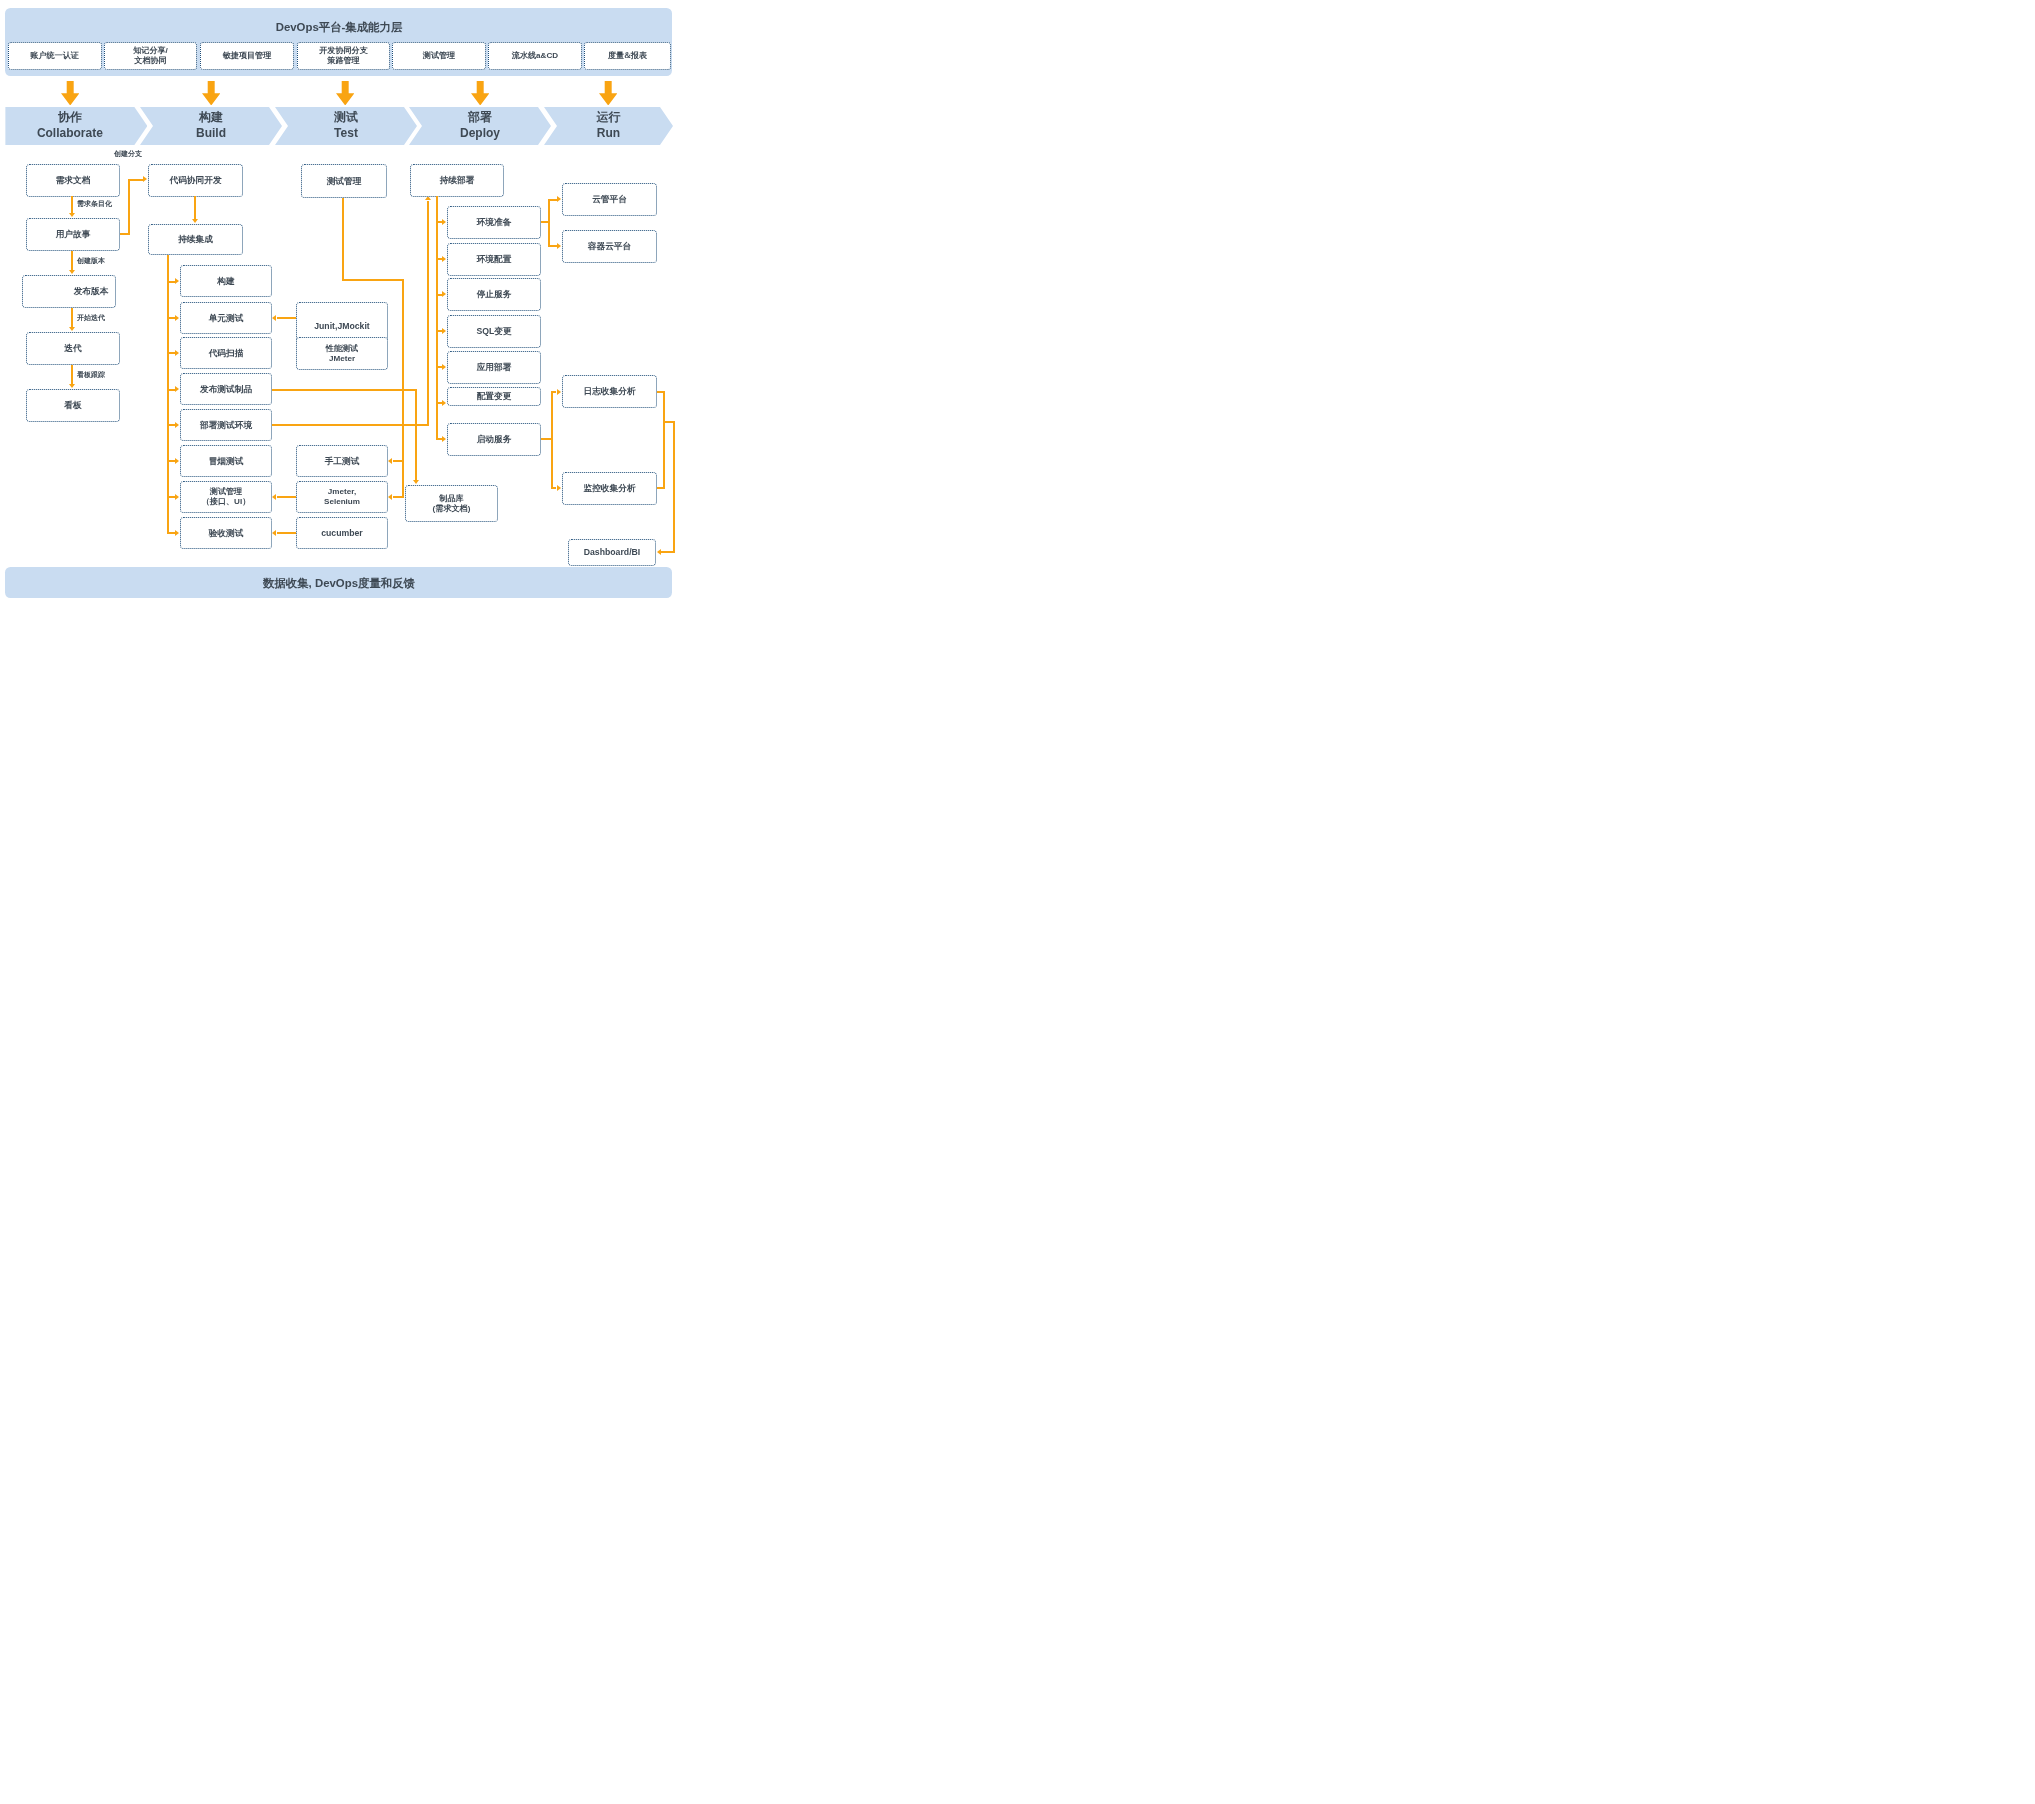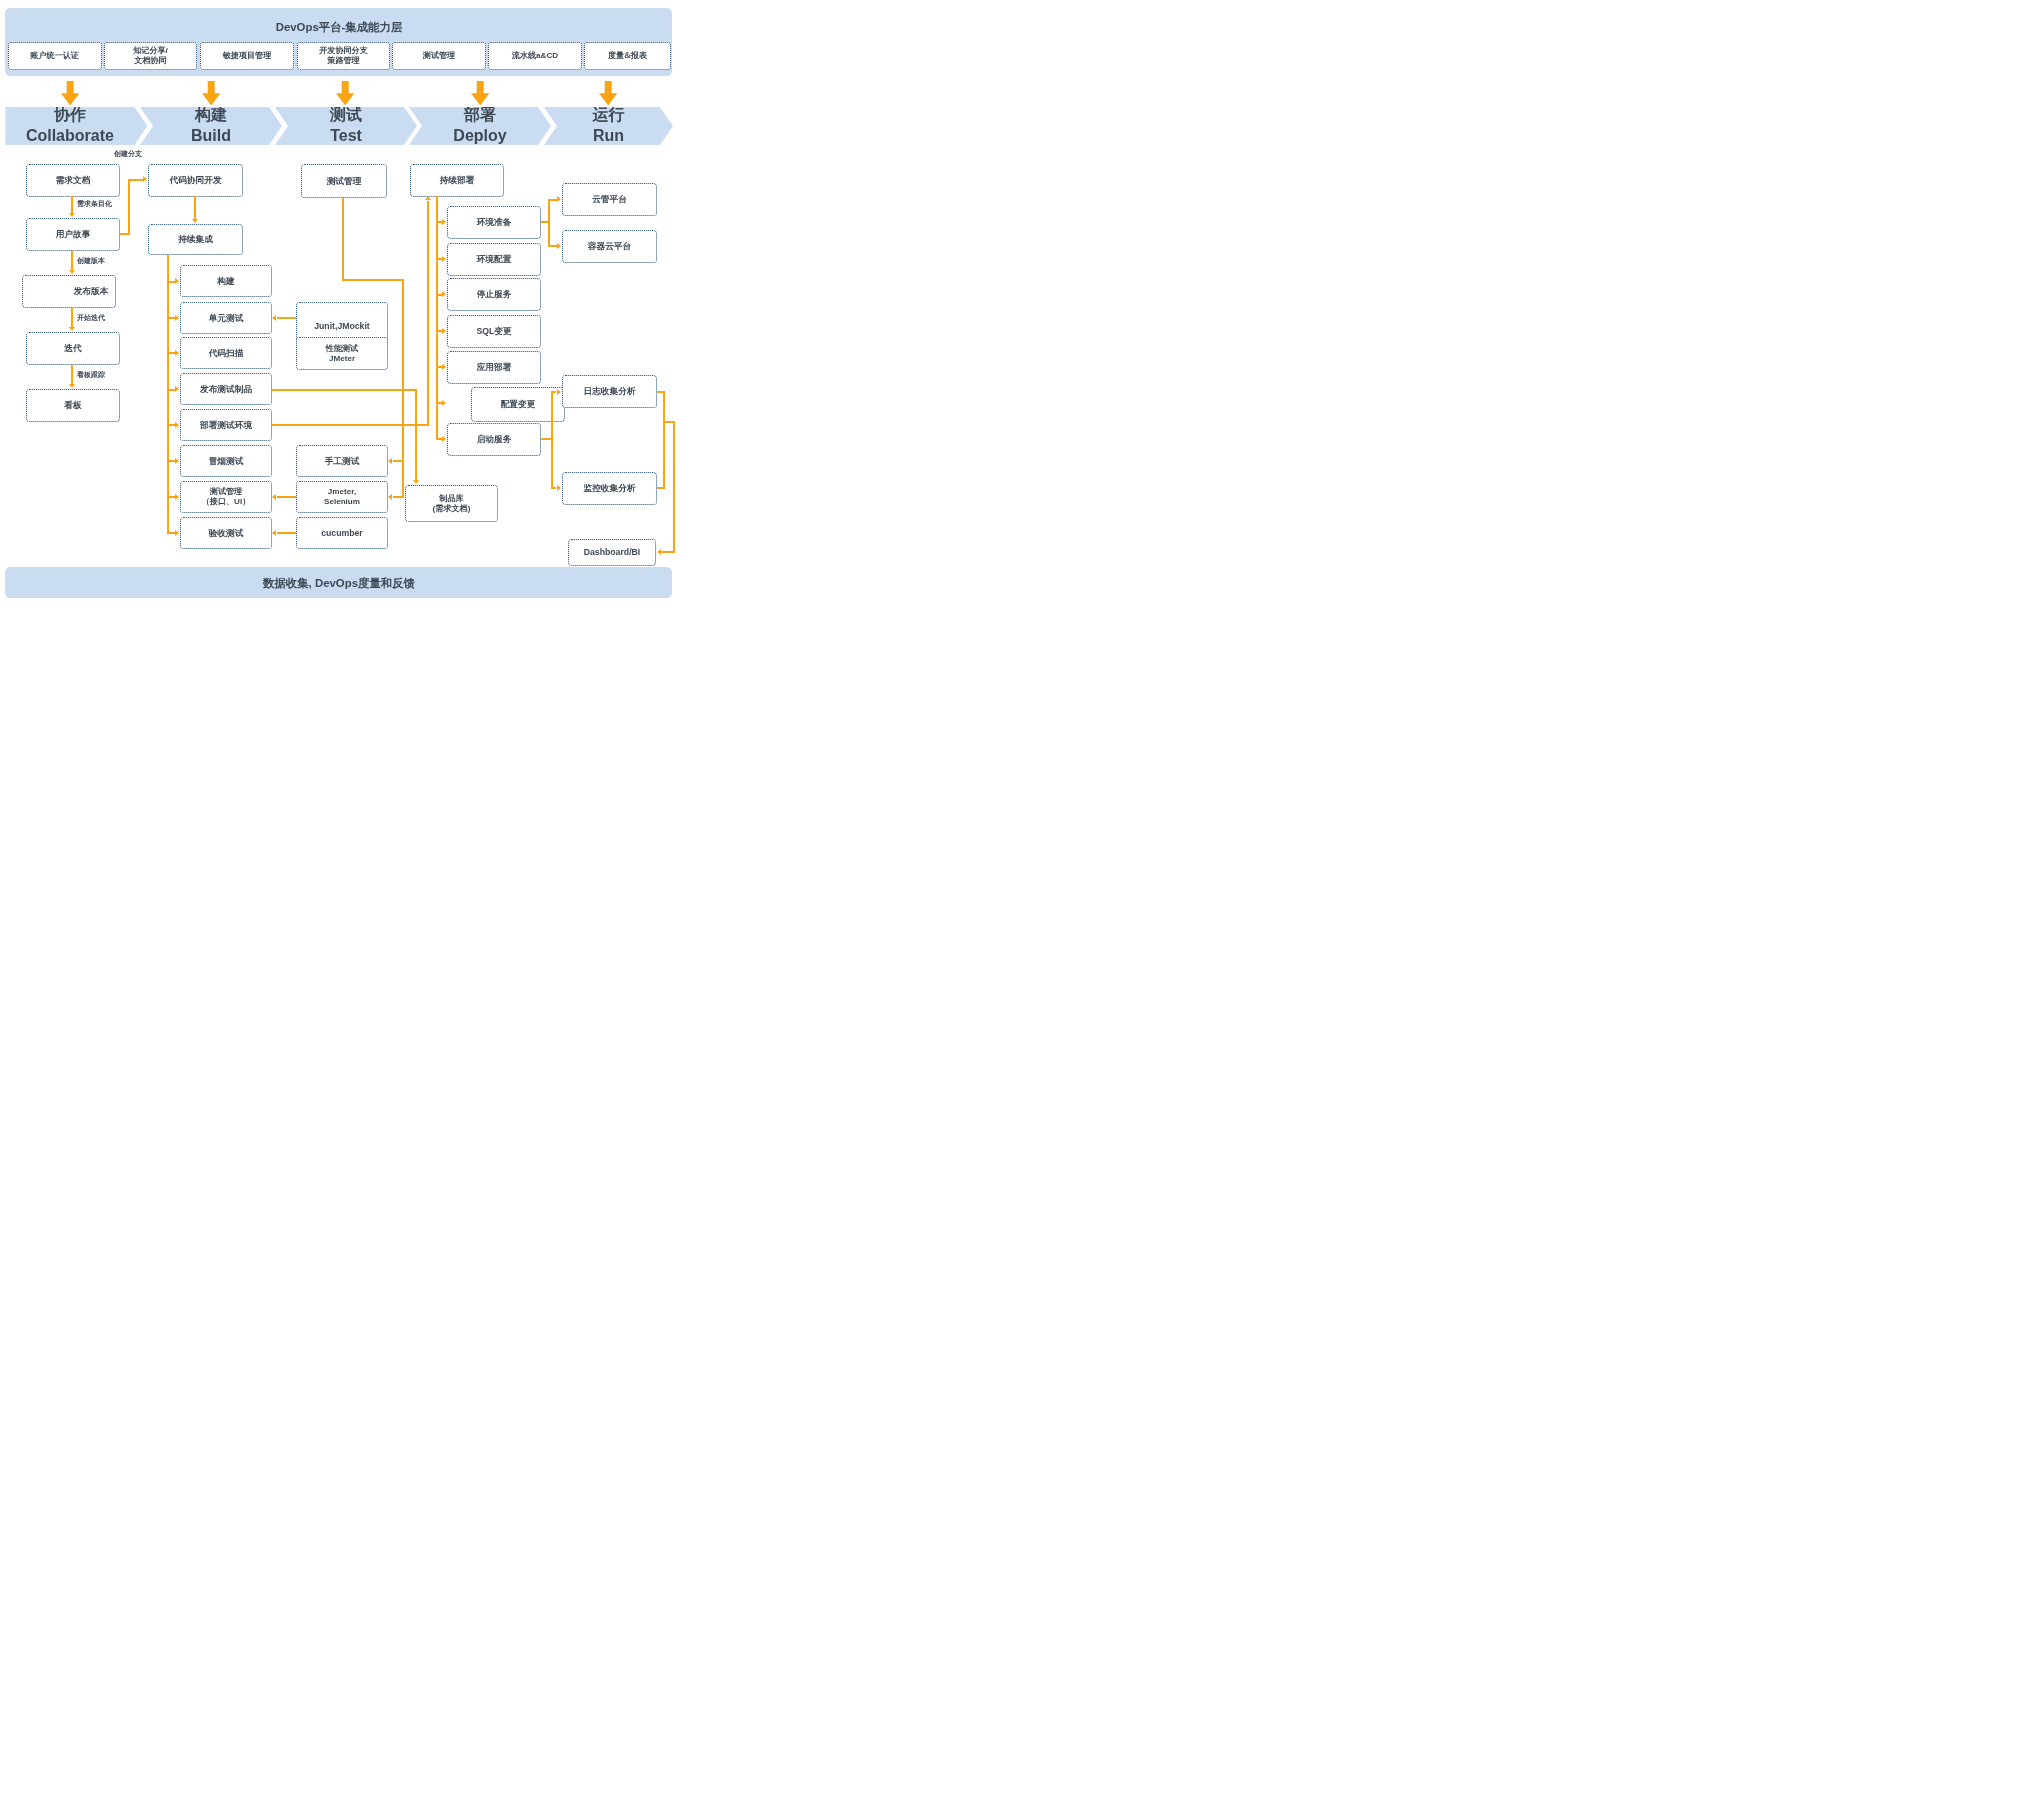--- a/index.html
+++ b/index.html
@@ -15,21 +15,21 @@
   .banner-title{position:absolute;width:100%;text-align:center;color:var(--ink);
                 font-weight:700;font-size:11.4px;}
   .box{position:absolute;background:#fff;border:1.1px dotted var(--navy);border-radius:3.8px;
        display:flex;flex-direction:column;align-items:center;justify-content:center;
        text-align:center;color:var(--ink);font-weight:700;font-size:8.7px;line-height:1.18;
        box-sizing:border-box;}
   .mod{font-size:8.1px;border-radius:3.3px;}
   .small{font-size:8.1px;}
   .chev{position:absolute;top:107px;height:38px;background:var(--blue);
         display:flex;flex-direction:column;align-items:center;justify-content:center;
-        color:var(--ink);font-weight:700;font-size:16px;line-height:1.3;box-sizing:border-box;}
+        color:var(--ink);font-weight:700;font-size:12px;line-height:1.3;box-sizing:border-box;}
   .chev.notch{clip-path:polygon(0 0,calc(100% - 13px) 0,100% 50%,calc(100% - 13px) 100%,0 100%,13px 50%);padding-left:13px;padding-right:13px;}
   .chev.first{clip-path:polygon(0 0,calc(100% - 13px) 0,100% 50%,calc(100% - 13px) 100%,0 100%);padding-right:13px;}
   .bigarrow{position:absolute;top:81px;width:18.4px;height:24.4px;background:var(--orange);
             clip-path:polygon(31% 0,69% 0,69% 50%,100% 50%,50% 100%,0 50%,31% 50%);}
   .hl{position:absolute;height:1.6px;background:var(--orange);}
   .vl{position:absolute;width:1.6px;background:var(--orange);}
   .ah{position:absolute;width:0;height:0;}
   .ah.r{border-left:4.9px solid var(--orange);border-top:3.3px solid transparent;border-bottom:3.3px solid transparent;}
   .ah.l{border-right:4.9px solid var(--orange);border-top:3.3px solid transparent;border-bottom:3.3px solid transparent;}
   .ah.d{border-top:4.9px solid var(--orange);border-left:3.3px solid transparent;border-right:3.3px solid transparent;}
@@ -257,21 +257,21 @@
     </div>
   <div class="box" style="left:447px;top:278px;width:94px;height:33px;">
       <span>停止服务</span>
     </div>
   <div class="box" style="left:447px;top:315px;width:94px;height:33px;">
       <span>SQL变更</span>
     </div>
   <div class="box" style="left:447px;top:351px;width:94px;height:33px;">
       <span>应用部署</span>
     </div>
-  <div class="box" style="left:447px;top:387px;width:94px;height:35px;margin-left:24px;">
+  <div class="box" style="left:447px;top:387px;width:94px;height:19px;">
       <span>配置变更</span>
     </div>
   <div class="box" style="left:447px;top:423px;width:94px;height:33px;">
       <span>启动服务</span>
     </div>
 
   <div class="box small" style="left:405px;top:485px;width:93px;height:37px;">
       <span>制品库</span>
       <span>(需求文档)</span>
     </div>

